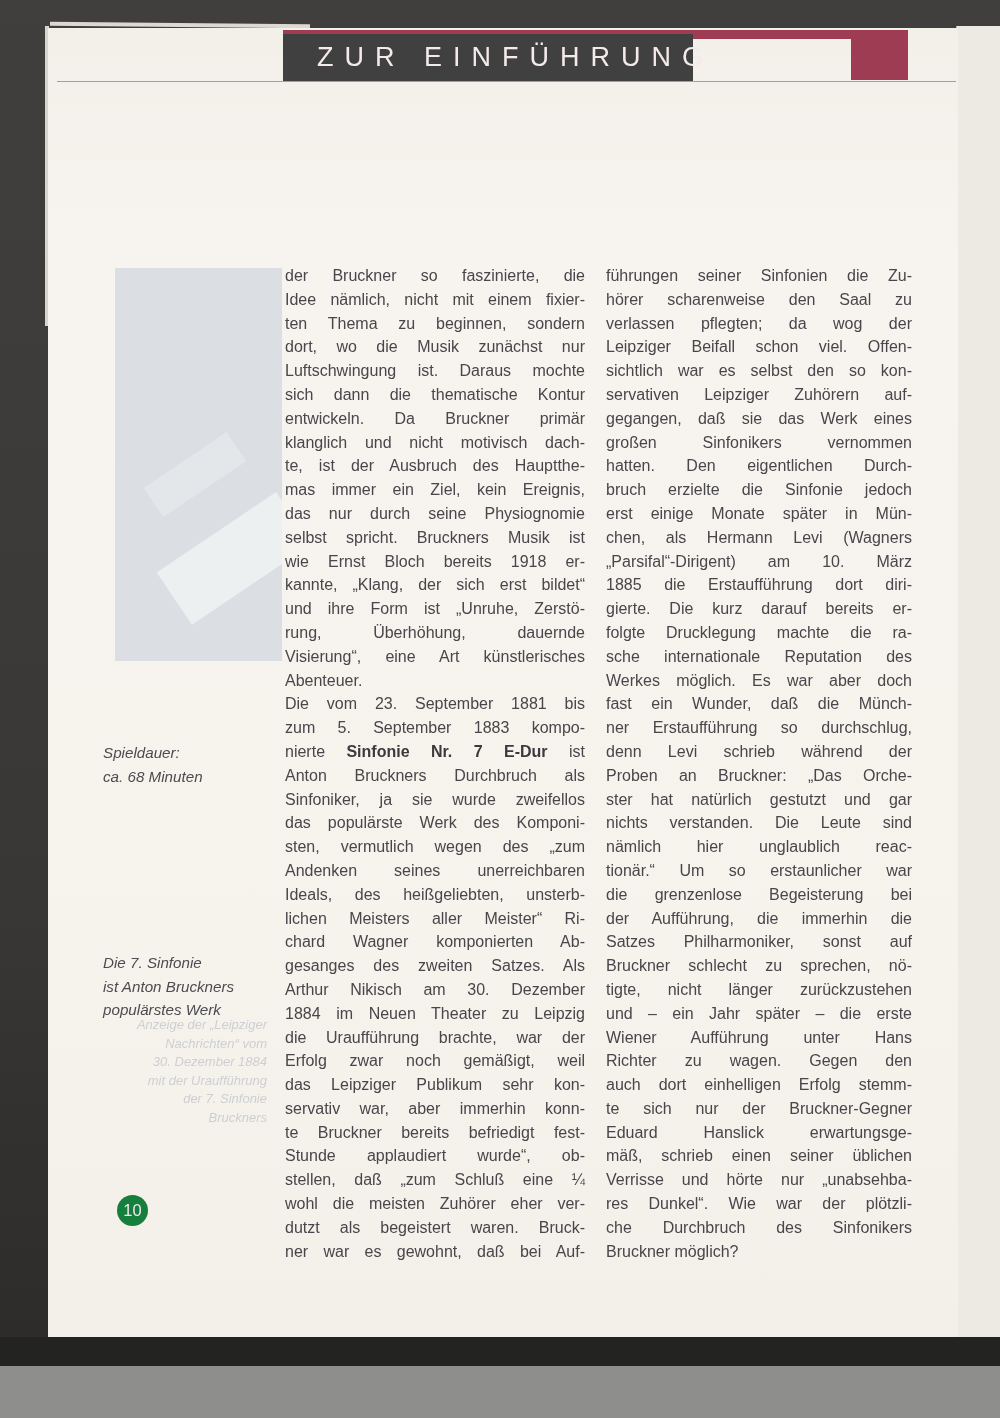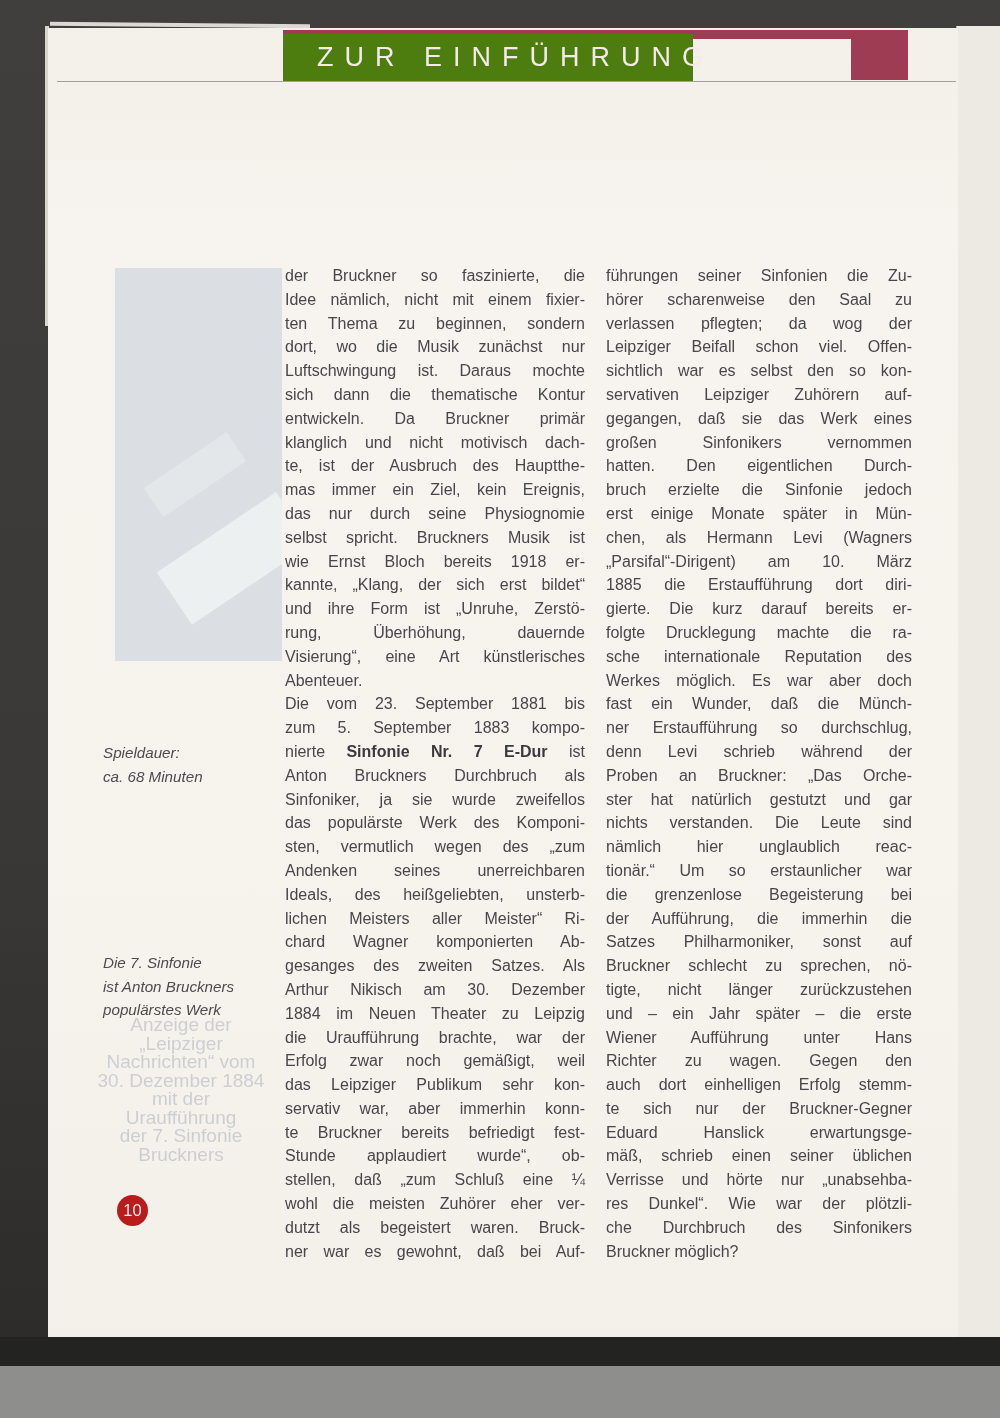--- a/index.html
+++ b/index.html
@@ -31,39 +31,39 @@
   .col{top:264px;color:#47464a;font-size:16px;line-height:23.8px}
   #col-left{left:285px;width:300px}
   #col-right{left:606px;width:306px}
   .line{text-align:justify;text-align-last:justify;-moz-text-align-last:justify}
   .line.end{text-align-last:left;-moz-text-align-last:left}
   .line b{font-weight:700;color:#3a393e}
   
   .margin-note{left:103px;width:164px;font-style:italic;font-size:15.2px;line-height:23.5px;color:#4c4b4f}
   #note-duration{top:741px}
   #note-popular{top:951px}
-  .ghost-note{left:95px;width:172px;top:1016px;text-align:center;font-size:19px;line-height:18.5px;color:#6e7f97;opacity:.3}
+  .ghost-note{left:95px;width:172px;top:1016px;text-align:right;font-style:italic;font-size:13px;line-height:18.5px;color:#6e7f97;opacity:.3}
   
   .page-num{left:117px;top:1195px;width:31px;height:31px;border-radius:50%;
     display:flex;align-items:center;justify-content:center;color:#f3e7e8;font-size:16.5px}
   
   .bottom-band{left:0;top:1337px;width:1000px;height:30px;background:#232321}
   .footer{left:0;top:1366px;width:1000px;height:52px;background:#8e8e8c}
 </style>
 </head>
 <body>
 
 <div class="abs under-sheet"></div>
 <div class="abs stack-h"></div>
 <div class="abs stack-v"></div>
 
 <div class="abs page"></div>
 
 <div class="abs header-strip accent-bg" style="background: rgb(158, 60, 83);"></div>
-<div class="abs header-bar accent-bg" style="background: #4d7c0f;">
+<div class="abs header-bar accent-bg" style="background: #404040;">
   <span>ZUR EINFÜHRUNG</span>
 </div>
 <div class="abs header-block accent-bg" style="background: rgb(158, 60, 83);"></div>
 <div class="abs header-rule"></div>
 
 <div class="abs ghost-img">
   <div class="s1"></div>
   <div class="s2"></div>
 </div>
 
@@ -167,21 +167,21 @@
   </div>
 <div id="ghost-note" class="abs ghost-note">
     <div class="note-line"><span>Anzeige der „Leipziger</span></div>
     <div class="note-line"><span>Nachrichten“ vom</span></div>
     <div class="note-line"><span>30. Dezember 1884</span></div>
     <div class="note-line"><span>mit der Uraufführung</span></div>
     <div class="note-line"><span>der 7. Sinfonie</span></div>
     <div class="note-line"><span>Bruckners</span></div>
   </div>
 
-<div class="abs page-num badge-bg" style="background: #b91c1c;">
+<div class="abs page-num badge-bg" style="background: #15803d;">
   <span>10</span>
 </div>
 
 <div class="abs bottom-band"></div>
 
 <div class="abs footer">
   
   
   
   

